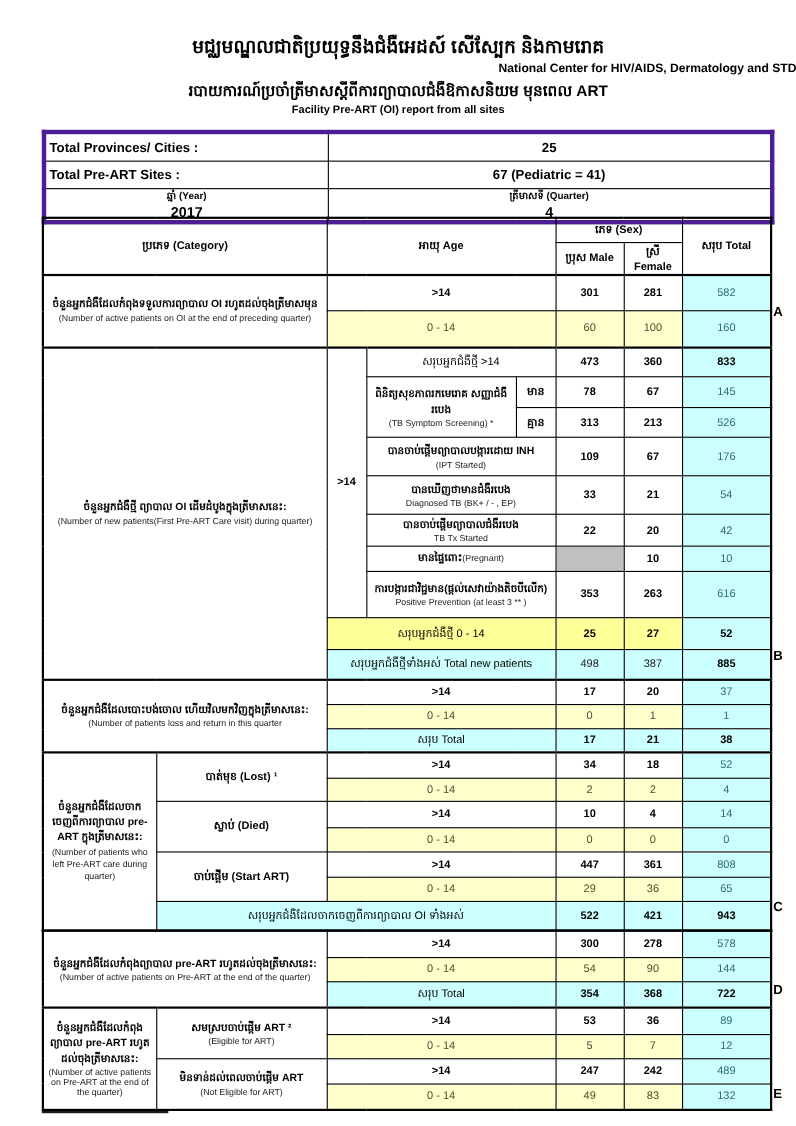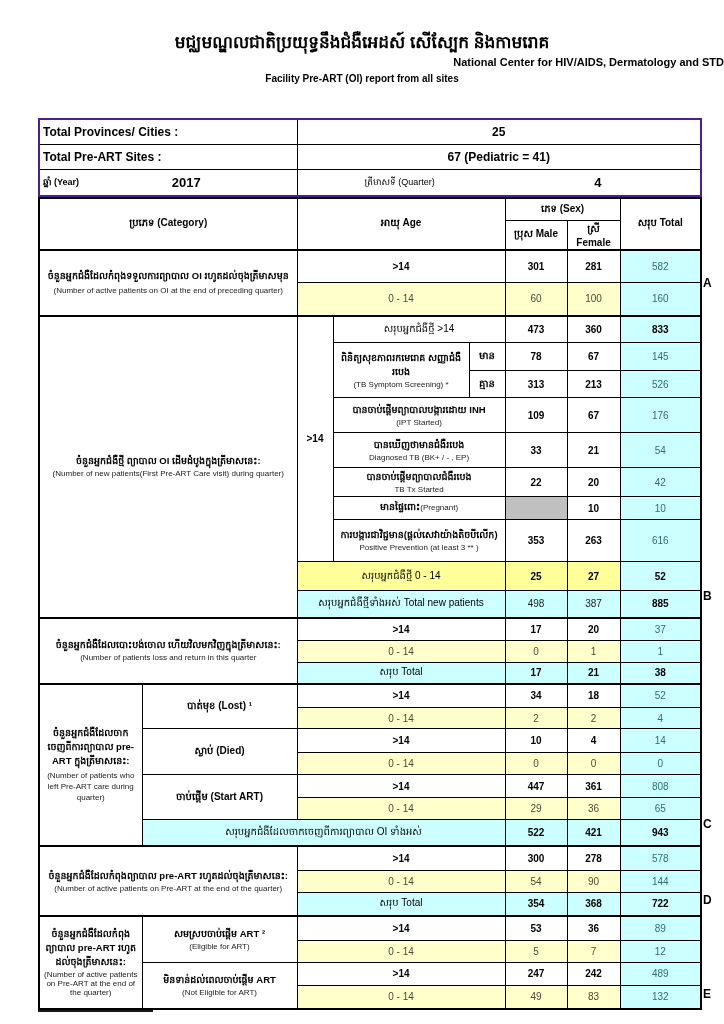--- a/index.html
+++ b/index.html
@@ -7,27 +7,27 @@
   .page{position:relative;width:724px;height:1024px;background:#fff;overflow:hidden;}
   .titleblock{position:absolute;top:32px;left:0;width:724px;text-align:center;line-height:1.25;}
   .t-km1{font-size:17px;font-weight:bold;}
   .t-en1{font-size:11px;font-weight:bold;margin-top:3px;text-align:right;}
   .t-km2{font-size:14px;font-weight:bold;margin-top:4px;}
   .t-en2{font-size:10px;font-weight:bold;margin-top:3px;}
 
   table{border-collapse:collapse;table-layout:fixed;}
   td{border:1px solid #000;vertical-align:middle;overflow:hidden;}
 
-  .info{position:absolute;left:38px;top:118px;width:662px;border:2px solid #4c1d95;}
+  .info{position:absolute;left:38px;top:118px;width:662px;border:4px solid #4c1d95;}
   .info td{font-size:12px;font-weight:bold;height:24px;padding:0 3px;}
   .info .val{text-align:center;}
-  .flexrow{display:flex;align-items:center;width:100%;}
+  .flexrow{display:flex;align-items:center;width:100%;flex-direction:column;}
   .yr-label{font-size:9px;font-weight:bold;}
   .yr-val{flex:1;text-align:center;font-size:13px;font-weight:bold;}
-  .q-label{width:50%;text-align:center;font-size:9px;font-weight:normal;}
+  .q-label{width:50%;text-align:center;font-size:9px;font-weight:bold;}
   .q-val{width:50%;text-align:center;font-size:13px;font-weight:bold;}
 
   .main{position:absolute;left:38px;top:197px;width:662px;border:2px solid #000;}
   .second{position:absolute;left:38px;top:845px;width:662px;border:2px solid #000;}
   .main td,.second td{font-size:10px;text-align:center;padding:1px 2px;}
 
   .hdr{font-size:10px;font-weight:bold;}
   .cat{text-align:center;padding:2px 3px;}
   .cat-left{text-align:left;}
   .km{font-weight:bold;font-size:9.5px;}
@@ -52,20 +52,21 @@
   .footline{position:absolute;left:38px;top:1010px;width:115px;border-top:2px solid #1a1a1a;}
 </style>
 </head>
 <body>
 
 <div class="page">
 
   <div class="titleblock">
     <div class="t-km1">មជ្ឈមណ្ឌលជាតិប្រយុទ្ធនឹងជំងឺអេដស៍ សើស្បែក និងកាមរោគ</div>
     <div class="t-en1">National Center for HIV/AIDS, Dermatology and STD</div>
+    <div class="t-km2">របាយការណ៍ប្រចាំត្រីមាសស្តីពីការព្យាបាលជំងឺឱកាសនិយម មុនពេល ART</div>
     <div class="t-en2">Facility Pre-ART (OI) report from all sites</div>
   </div>
 
   <table class="info">
     <colgroup>
         <col style="width:258px">
         <col style="width:404px">
       </colgroup>
     <tbody>
         <tr>

